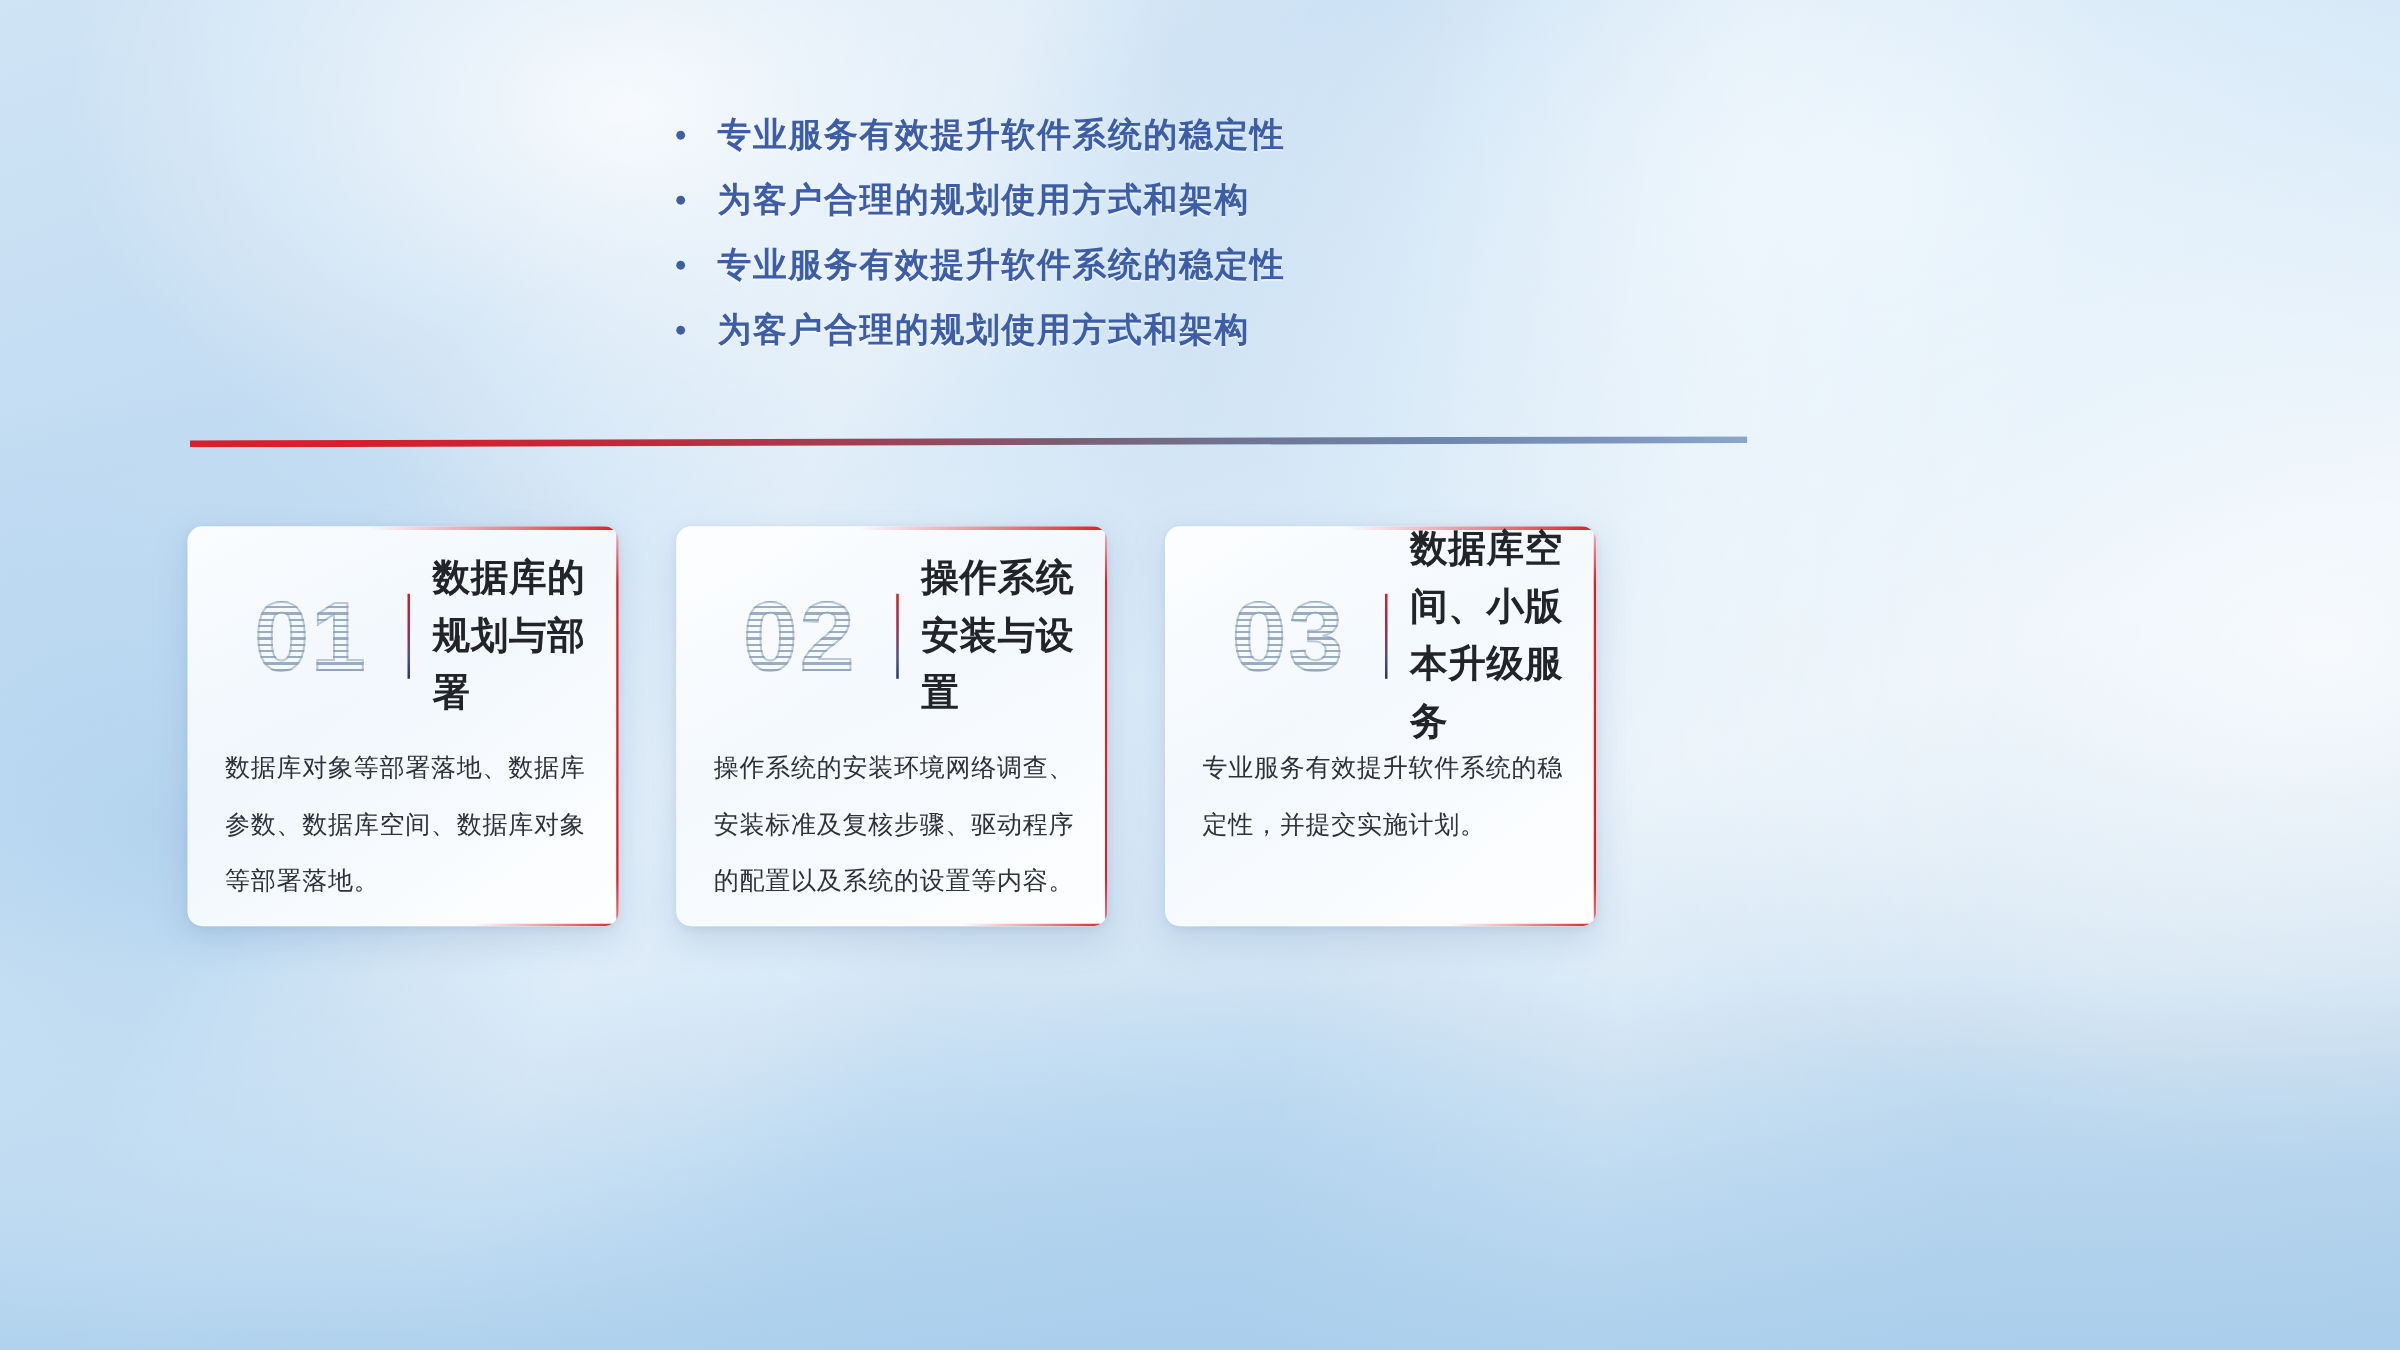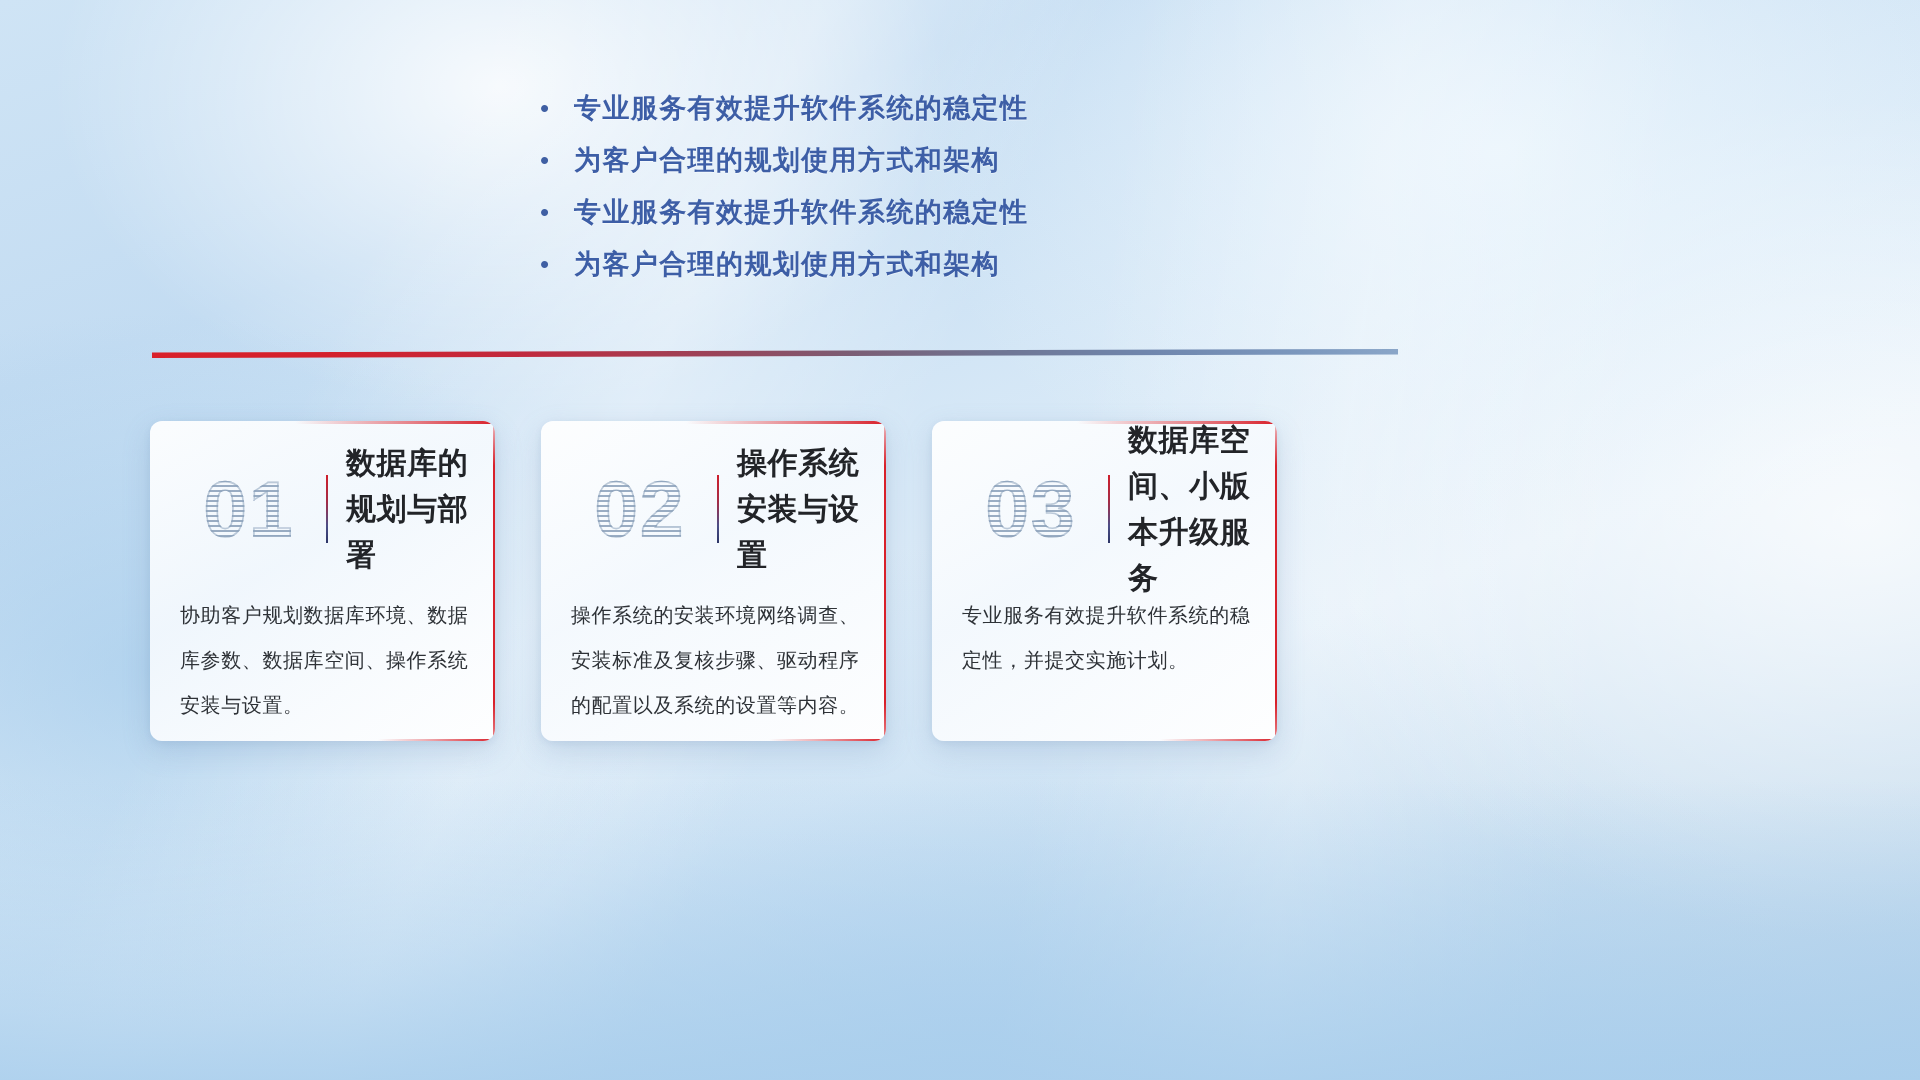--- a/index.html
+++ b/index.html
@@ -163,21 +163,21 @@
 
   <div class="card">
     <div class="card-accent-top"></div>
     <div class="card-accent-right"></div>
     <div class="card-accent-bottom"></div>
     <div class="card-head">
       <div class="card-number">01</div>
       <div class="card-sep"></div>
       <div class="card-title">数据库的规划与部署</div>
     </div>
-    <div class="card-body">协助客户规划数据库环境、数据库参数、数据库空间、操作系统安装与设置。</div>
+    <div class="card-body">数据库对象等部署落地、数据库参数、数据库空间、数据库对象等部署落地。</div>
   </div>
 
   <div class="card">
     <div class="card-accent-top"></div>
     <div class="card-accent-right"></div>
     <div class="card-accent-bottom"></div>
     <div class="card-head">
       <div class="card-number">02</div>
       <div class="card-sep"></div>
       <div class="card-title">操作系统安装与设置</div>

